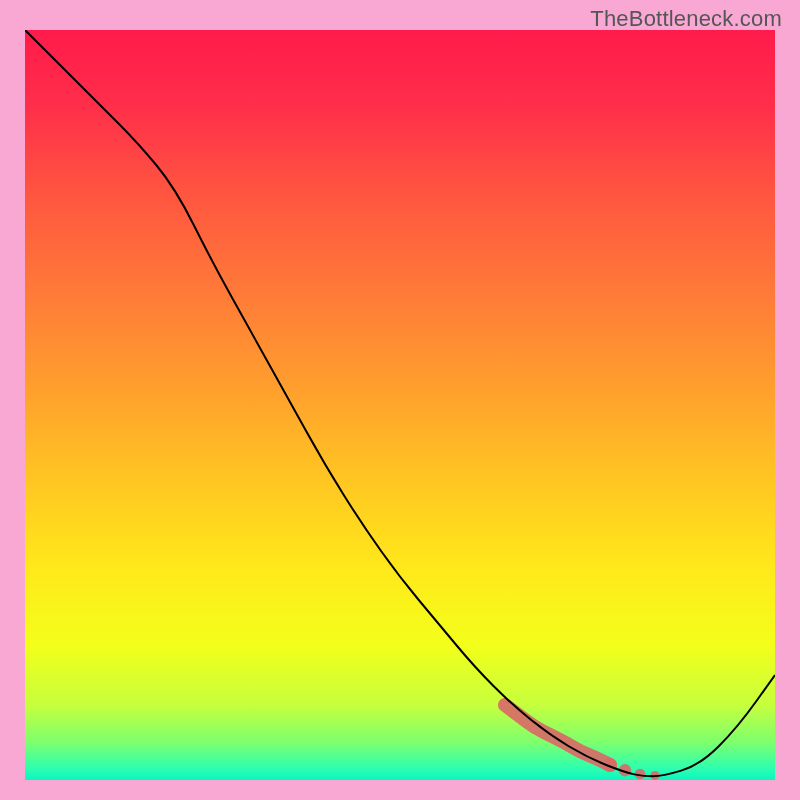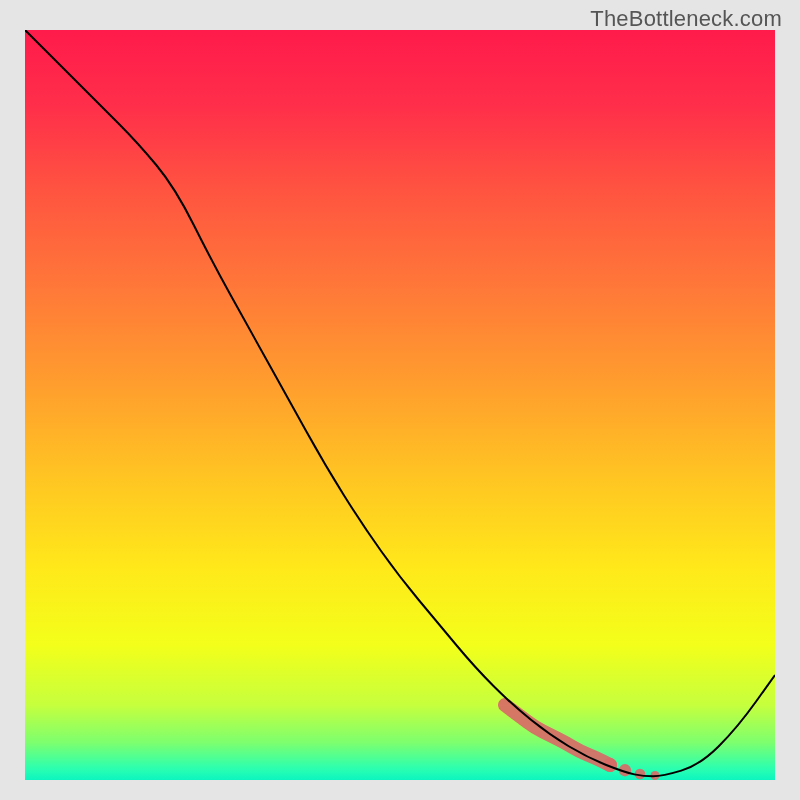--- a/index.html
+++ b/index.html
@@ -7,21 +7,21 @@
     padding: 0;
     background: #000;
     width: 800px;
     height: 800px;
     overflow: hidden;
     font-family: Arial, sans-serif;
   }
   .outer {
     width: 800px;
     height: 800px;
-    background: #e5e5e5;
+    background: #f9a8d4;
     position: relative;
   }
   .watermark {
     position: absolute;
     top: 6px;
     right: 18px;
     color: #555;
     font-size: 22px;
     font-weight: 500;
     letter-spacing: 0.2px;

